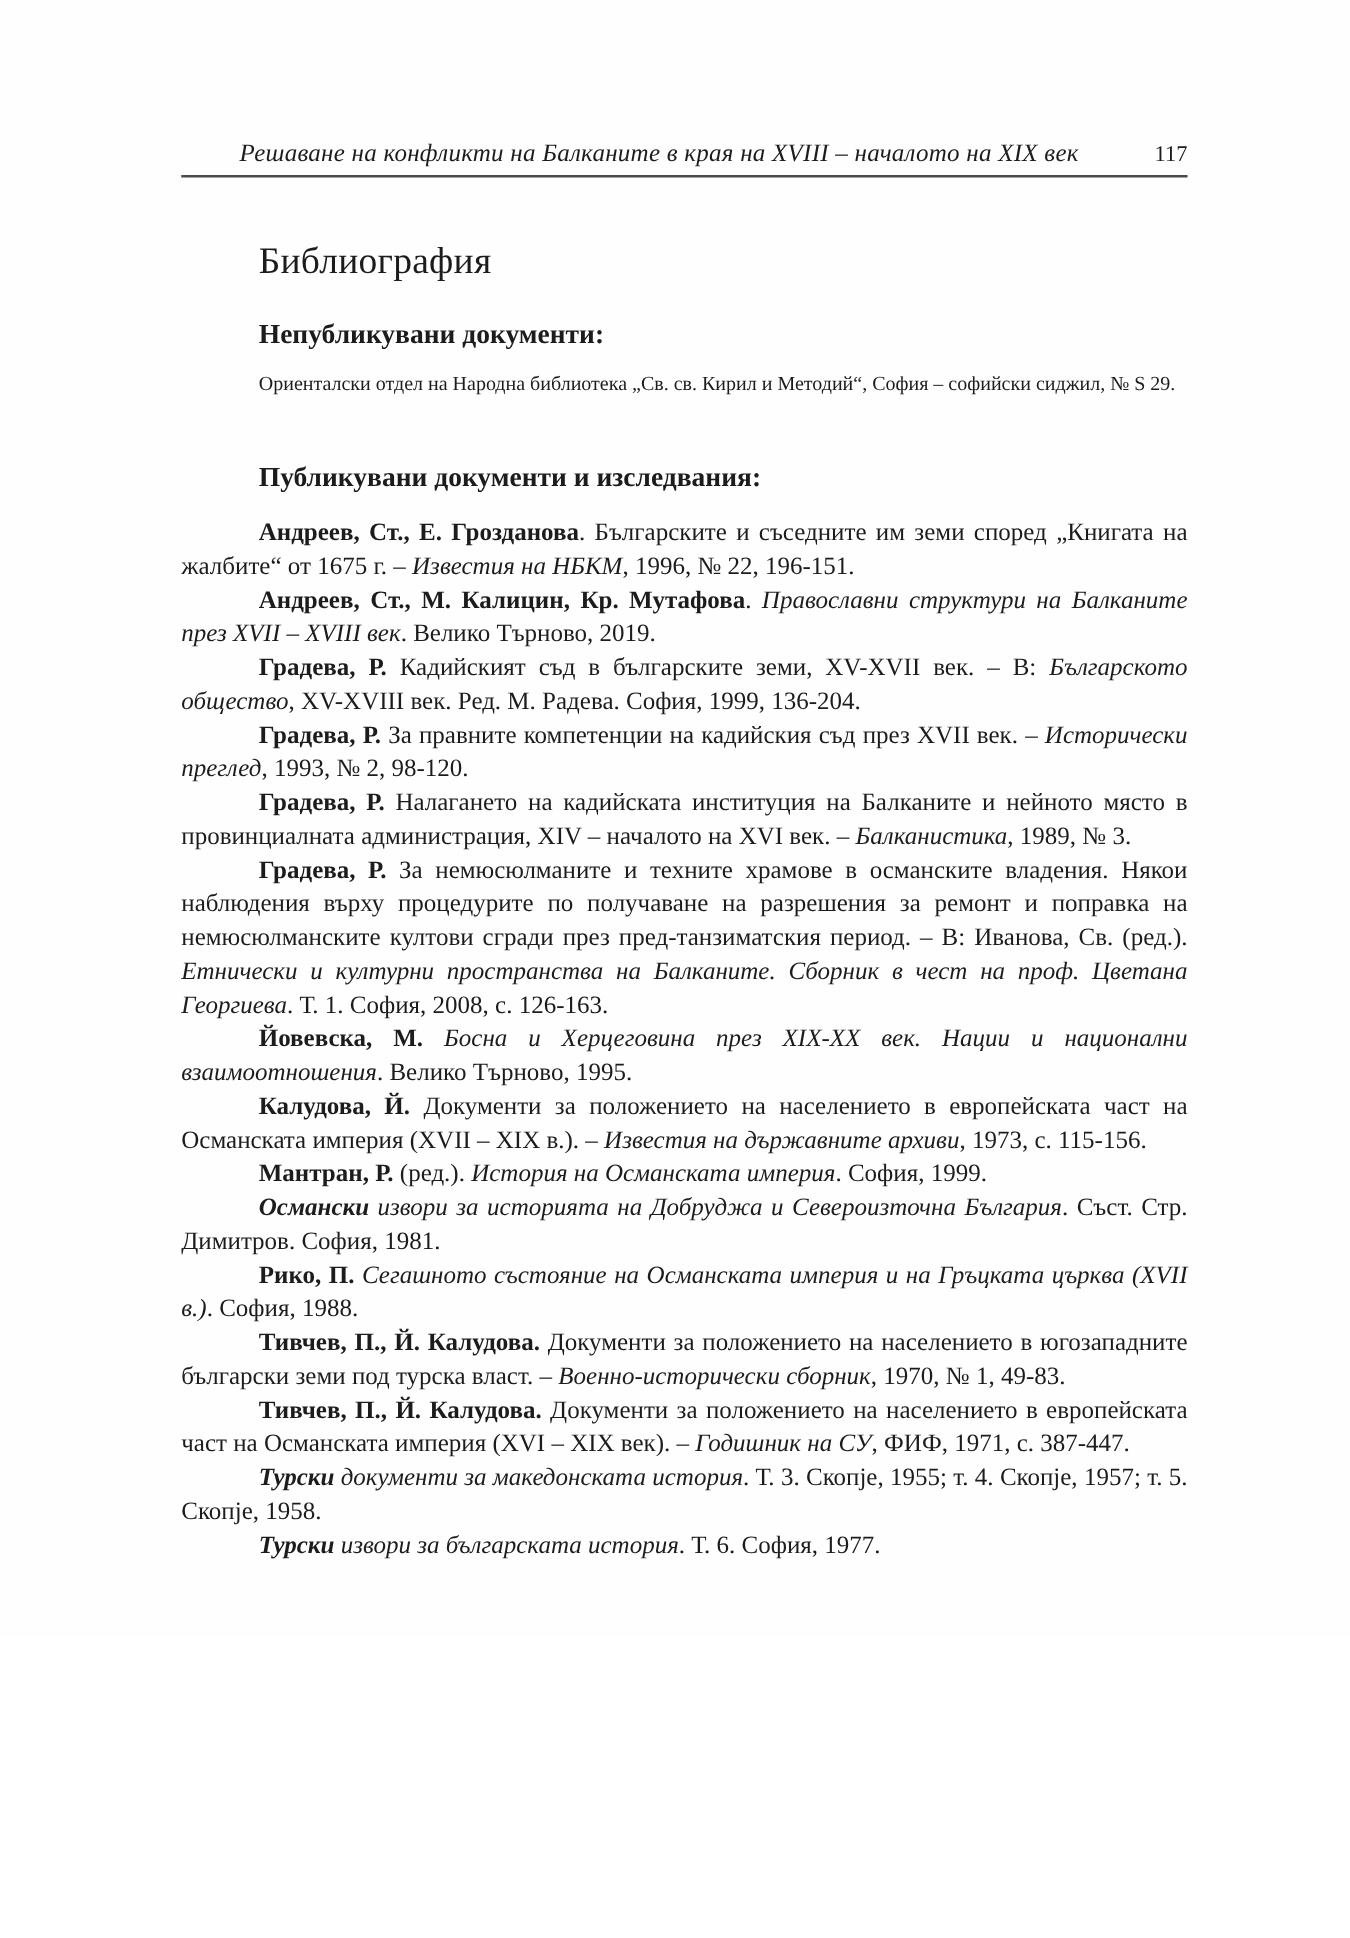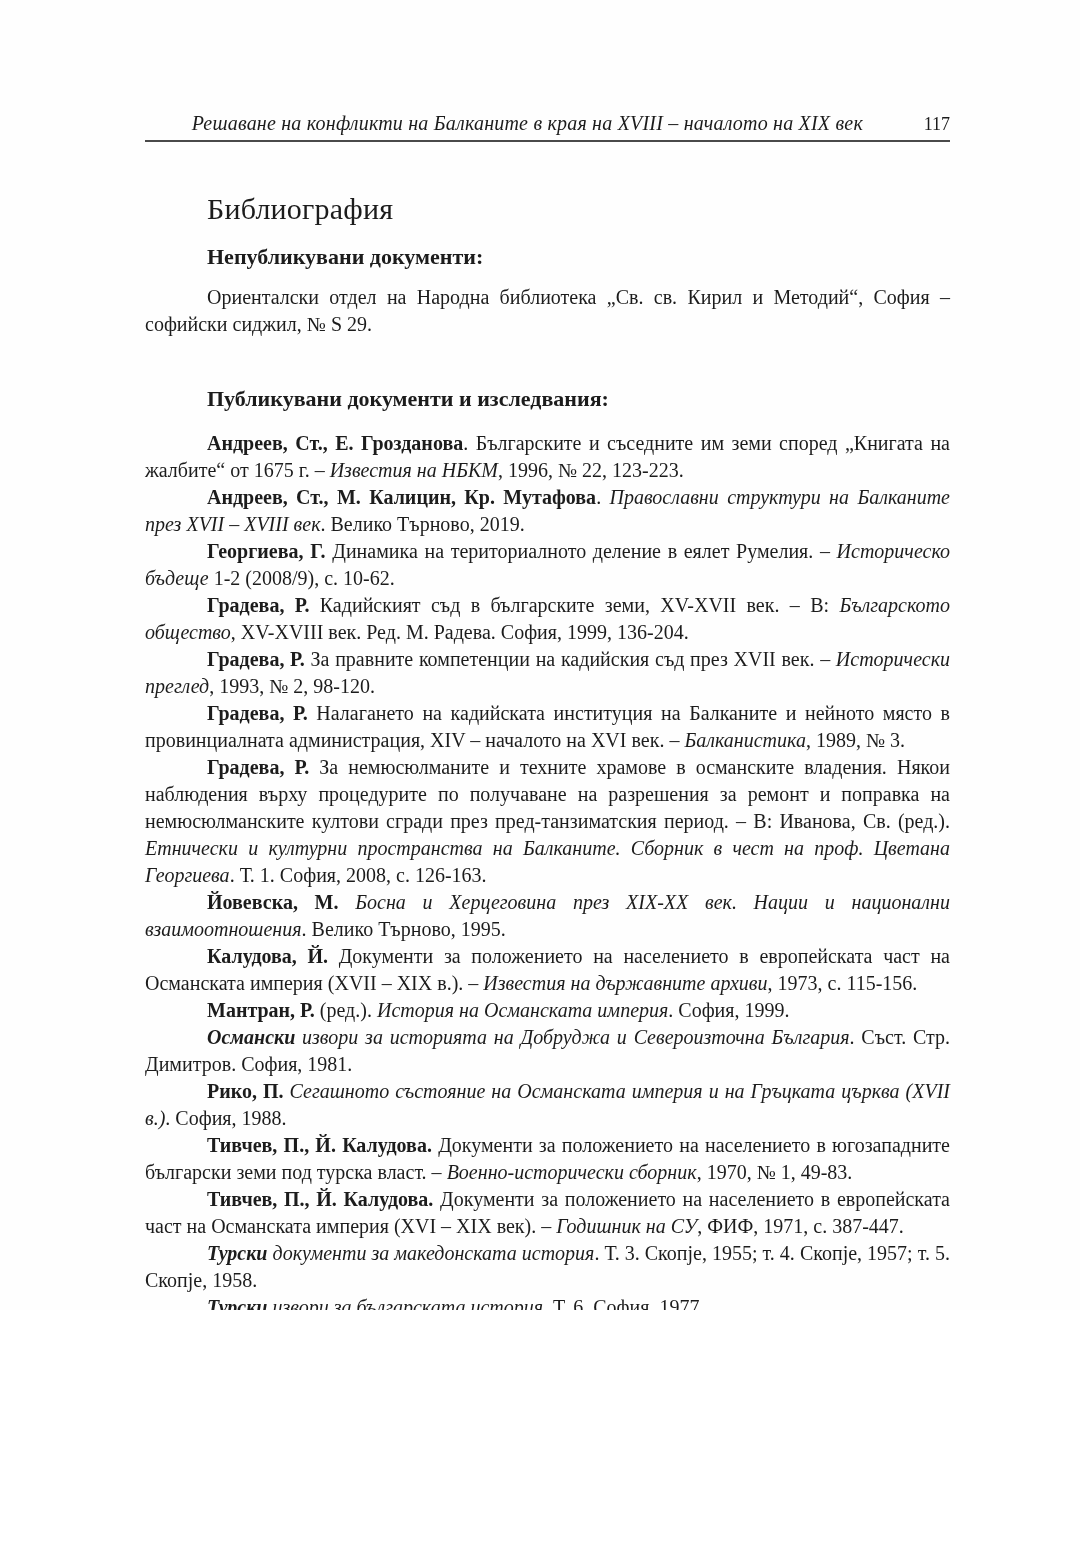--- a/index.html
+++ b/index.html
@@ -43,25 +43,25 @@
     font-size: 30px;
     font-weight: 400;
     margin: 50px 0 0 62px;
     letter-spacing: 0.2px;
   }
   .sub-heading {
     font-size: 22px;
     font-weight: 700;
     margin: 0 0 0 62px;
   }
-  .sub-heading.unpublished { margin-top: 18px; }
+  .sub-heading.unpublished { margin-top: 28px; }
   .sub-heading.published   { margin-top: 48px; }
   .body-para {
     margin: 14px 0 0 0;
-    font-size: 20px;
+    font-size: 16px;
     line-height: 27px;
     text-align: justify;
     text-indent: 62px;
   }
   .entries {
     margin-top: 18px;
   }
   .entry {
     margin: 0;
     font-size: 20px;
@@ -93,23 +93,22 @@
 
     <h1 class="biblio-title">Библиография</h1>
 
     <h2 class="sub-heading unpublished">Непубликувани документи:</h2>
 
     <p class="body-para">Ориенталски отдел на Народна библиотека „Св. св. Кирил и Методий“, София – софийски сиджил, № S 29.</p>
 
     <h2 class="sub-heading published">Публикувани документи и изследвания:</h2>
 
     <div class="entries">
-        <p class="entry"><span class="seg-bold">Андреев, Ст., Е. Грозданова</span><span class="seg-roman">. Българските и съседните им земи според „Книгата на жалбите“ от 1675 г. – </span><span class="seg-italic">Известия на НБКМ</span><span class="seg-roman">, 1996, № 22, 123-223.</span></p>
+        <p class="entry"><span class="seg-bold">Андреев, Ст., Е. Грозданова</span><span class="seg-roman">. Българските и съседните им земи според „Книгата на жалбите“ от 1675 г. – </span><span class="seg-italic">Известия на НБКМ</span><span class="seg-roman">, 1996, № 22, 196-151.</span></p>
         <p class="entry"><span class="seg-bold">Андреев, Ст., М. Калицин, Кр. Мутафова</span><span class="seg-roman">. </span><span class="seg-italic">Православни структури на Балканите през XVII – XVIII век</span><span class="seg-roman">. Велико Търново, 2019.</span></p>
-        <p class="entry"><span class="seg-bold">Георгиева, Г.</span><span class="seg-roman"> Динамика на териториалното деление в еялет Румелия. – </span><span class="seg-italic">Историческо бъдеще</span><span class="seg-roman"> 1-2 (2008/9), с. 10-62.</span></p>
         <p class="entry"><span class="seg-bold">Градева, Р.</span><span class="seg-roman"> Кадийският съд в българските земи, XV-XVII век. – В: </span><span class="seg-italic">Българското общество</span><span class="seg-roman">, XV-XVIII век. Ред. М. Радева. София, 1999, 136-204.</span></p>
         <p class="entry"><span class="seg-bold">Градева, Р.</span><span class="seg-roman"> За правните компетенции на кадийския съд през XVII век. – </span><span class="seg-italic">Исторически преглед</span><span class="seg-roman">, 1993, № 2, 98-120.</span></p>
         <p class="entry"><span class="seg-bold">Градева, Р.</span><span class="seg-roman"> Налагането на кадийската институция на Балканите и нейното място в провинциалната администрация, XIV – началото на XVI век. – </span><span class="seg-italic">Балканистика</span><span class="seg-roman">, 1989, № 3.</span></p>
         <p class="entry"><span class="seg-bold">Градева, Р.</span><span class="seg-roman"> За немюсюлманите и техните храмове в османските владения. Някои наблюдения върху процедурите по получаване на разрешения за ремонт и поправка на немюсюлманските култови сгради през пред-танзиматския период. – В: Иванова, Св. (ред.). </span><span class="seg-italic">Етнически и културни пространства на Балканите. Сборник в чест на проф. Цветана Георгиева</span><span class="seg-roman">. Т. 1. София, 2008, с. 126-163.</span></p>
         <p class="entry"><span class="seg-bold">Йовевска, М.</span><span class="seg-roman"> </span><span class="seg-italic">Босна и Херцеговина през XIX-XX век. Нации и национални взаимоотношения</span><span class="seg-roman">. Велико Търново, 1995.</span></p>
         <p class="entry"><span class="seg-bold">Калудова, Й.</span><span class="seg-roman"> Документи за положението на населението в европейската част на Османската империя (XVII – XIX в.). – </span><span class="seg-italic">Известия на държавните архиви</span><span class="seg-roman">, 1973, с. 115-156.</span></p>
         <p class="entry"><span class="seg-bold">Мантран, Р.</span><span class="seg-roman"> (ред.). </span><span class="seg-italic">История на Османската империя</span><span class="seg-roman">. София, 1999.</span></p>
         <p class="entry"><span class="seg-bolditalic">Османски</span><span class="seg-italic"> извори за историята на Добруджа и Североизточна България</span><span class="seg-roman">. Съст. Стр. Димитров. София, 1981.</span></p>
         <p class="entry"><span class="seg-bold">Рико, П.</span><span class="seg-roman"> </span><span class="seg-italic">Сегашното състояние на Османската империя и на Гръцката църква (XVII в.)</span><span class="seg-roman">. София, 1988.</span></p>
         <p class="entry"><span class="seg-bold">Тивчев, П., Й. Калудова.</span><span class="seg-roman"> Документи за положението на населението в югозападните български земи под турска власт. – </span><span class="seg-italic">Военно-исторически сборник</span><span class="seg-roman">, 1970, № 1, 49-83.</span></p>

